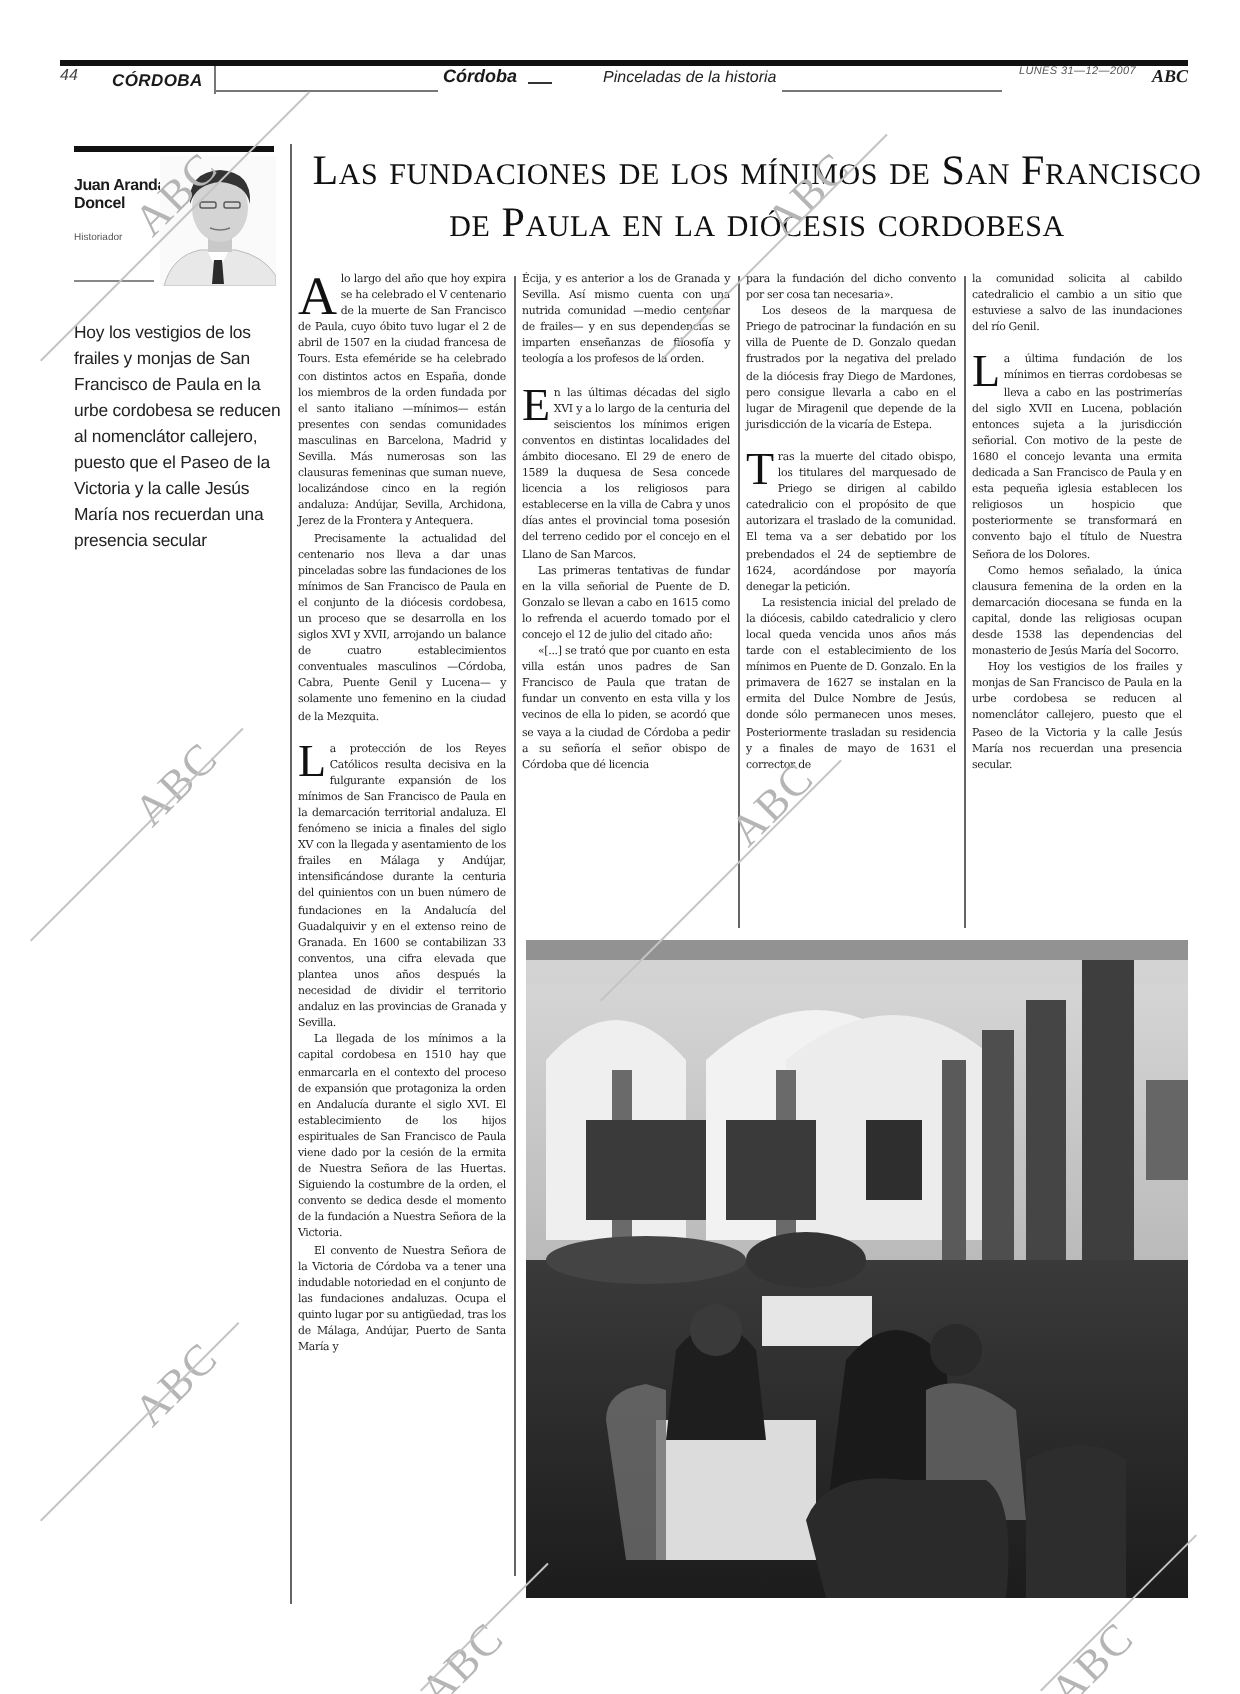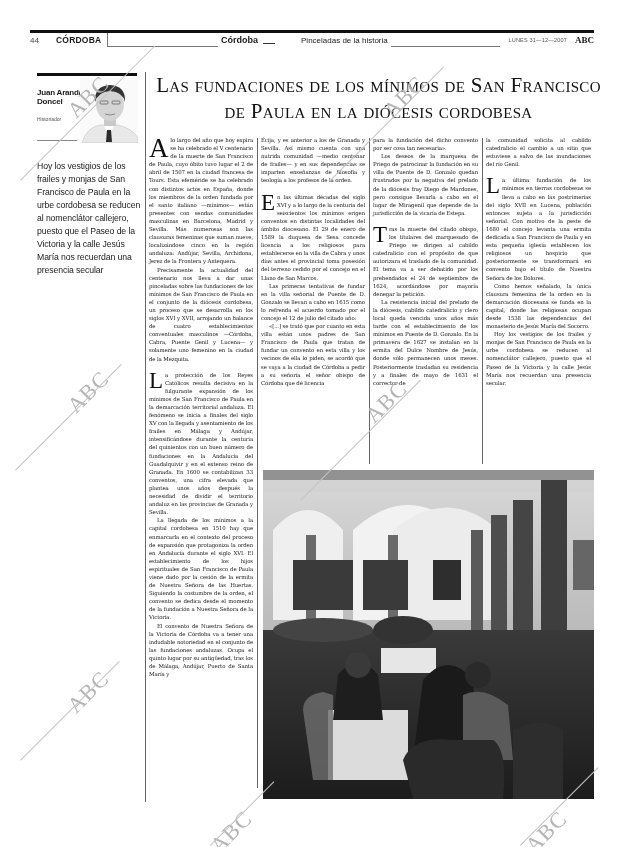--- a/index.html
+++ b/index.html
@@ -1,20 +1,20 @@
 <!DOCTYPE html>
 <html><head>
 <meta charset="utf-8">
 <style>
   html, body { margin:0; padding:0; background:#ffffff; }
   body { width:620px; height:847px; position:relative; overflow:hidden; font-family:"Liberation Serif", serif; color:#1a1a1a; }
 
   
   .topbar { position:absolute; left:30px; top:30px; width:564px; height:3px; background:#111; }
-  .header { position:absolute; left:30px; top:33px; width:564px; height:14px; font-family:"Liberation Sans", sans-serif; font-size:8px; display:flex; align-items:center; }
+  .header { position:absolute; left:30px; top:33px; width:564px; height:14px; font-family:"Liberation Sans", sans-serif; font-size:8px; display:flex; align-items:flex-start;font-style:italic; }
   .hdr-page { width:20px; color:#444; font-size:8px; }
   .hdr-section { font-weight:bold; font-size:8.5px; padding:0 6px; border-right:1px solid #777; height:14px; line-height:14px; letter-spacing:0.2px; }
   .hdr-rule { flex:1; height:0; border-bottom:1px solid #777; margin-top:12px; }
   .hdr-center { display:flex; align-items:center; gap:3px; padding:0 3px; }
   .hdr-center .c-city { font-weight:bold; font-size:9px; }
   .hdr-center .c-dash { display:inline-block; width:12px; border-bottom:1px solid #333; margin:0 2px; height:6px; }
   .hdr-center .c-topic { font-size:8px; color:#222;margin-left:21px; }
   .hdr-date { font-size:5.5px; color:#555; letter-spacing:0.2px; padding-left:8px; }
   .hdr-logo { font-family:"Liberation Serif", serif; font-weight:bold; font-size:9px; padding-left:8px; }
 

